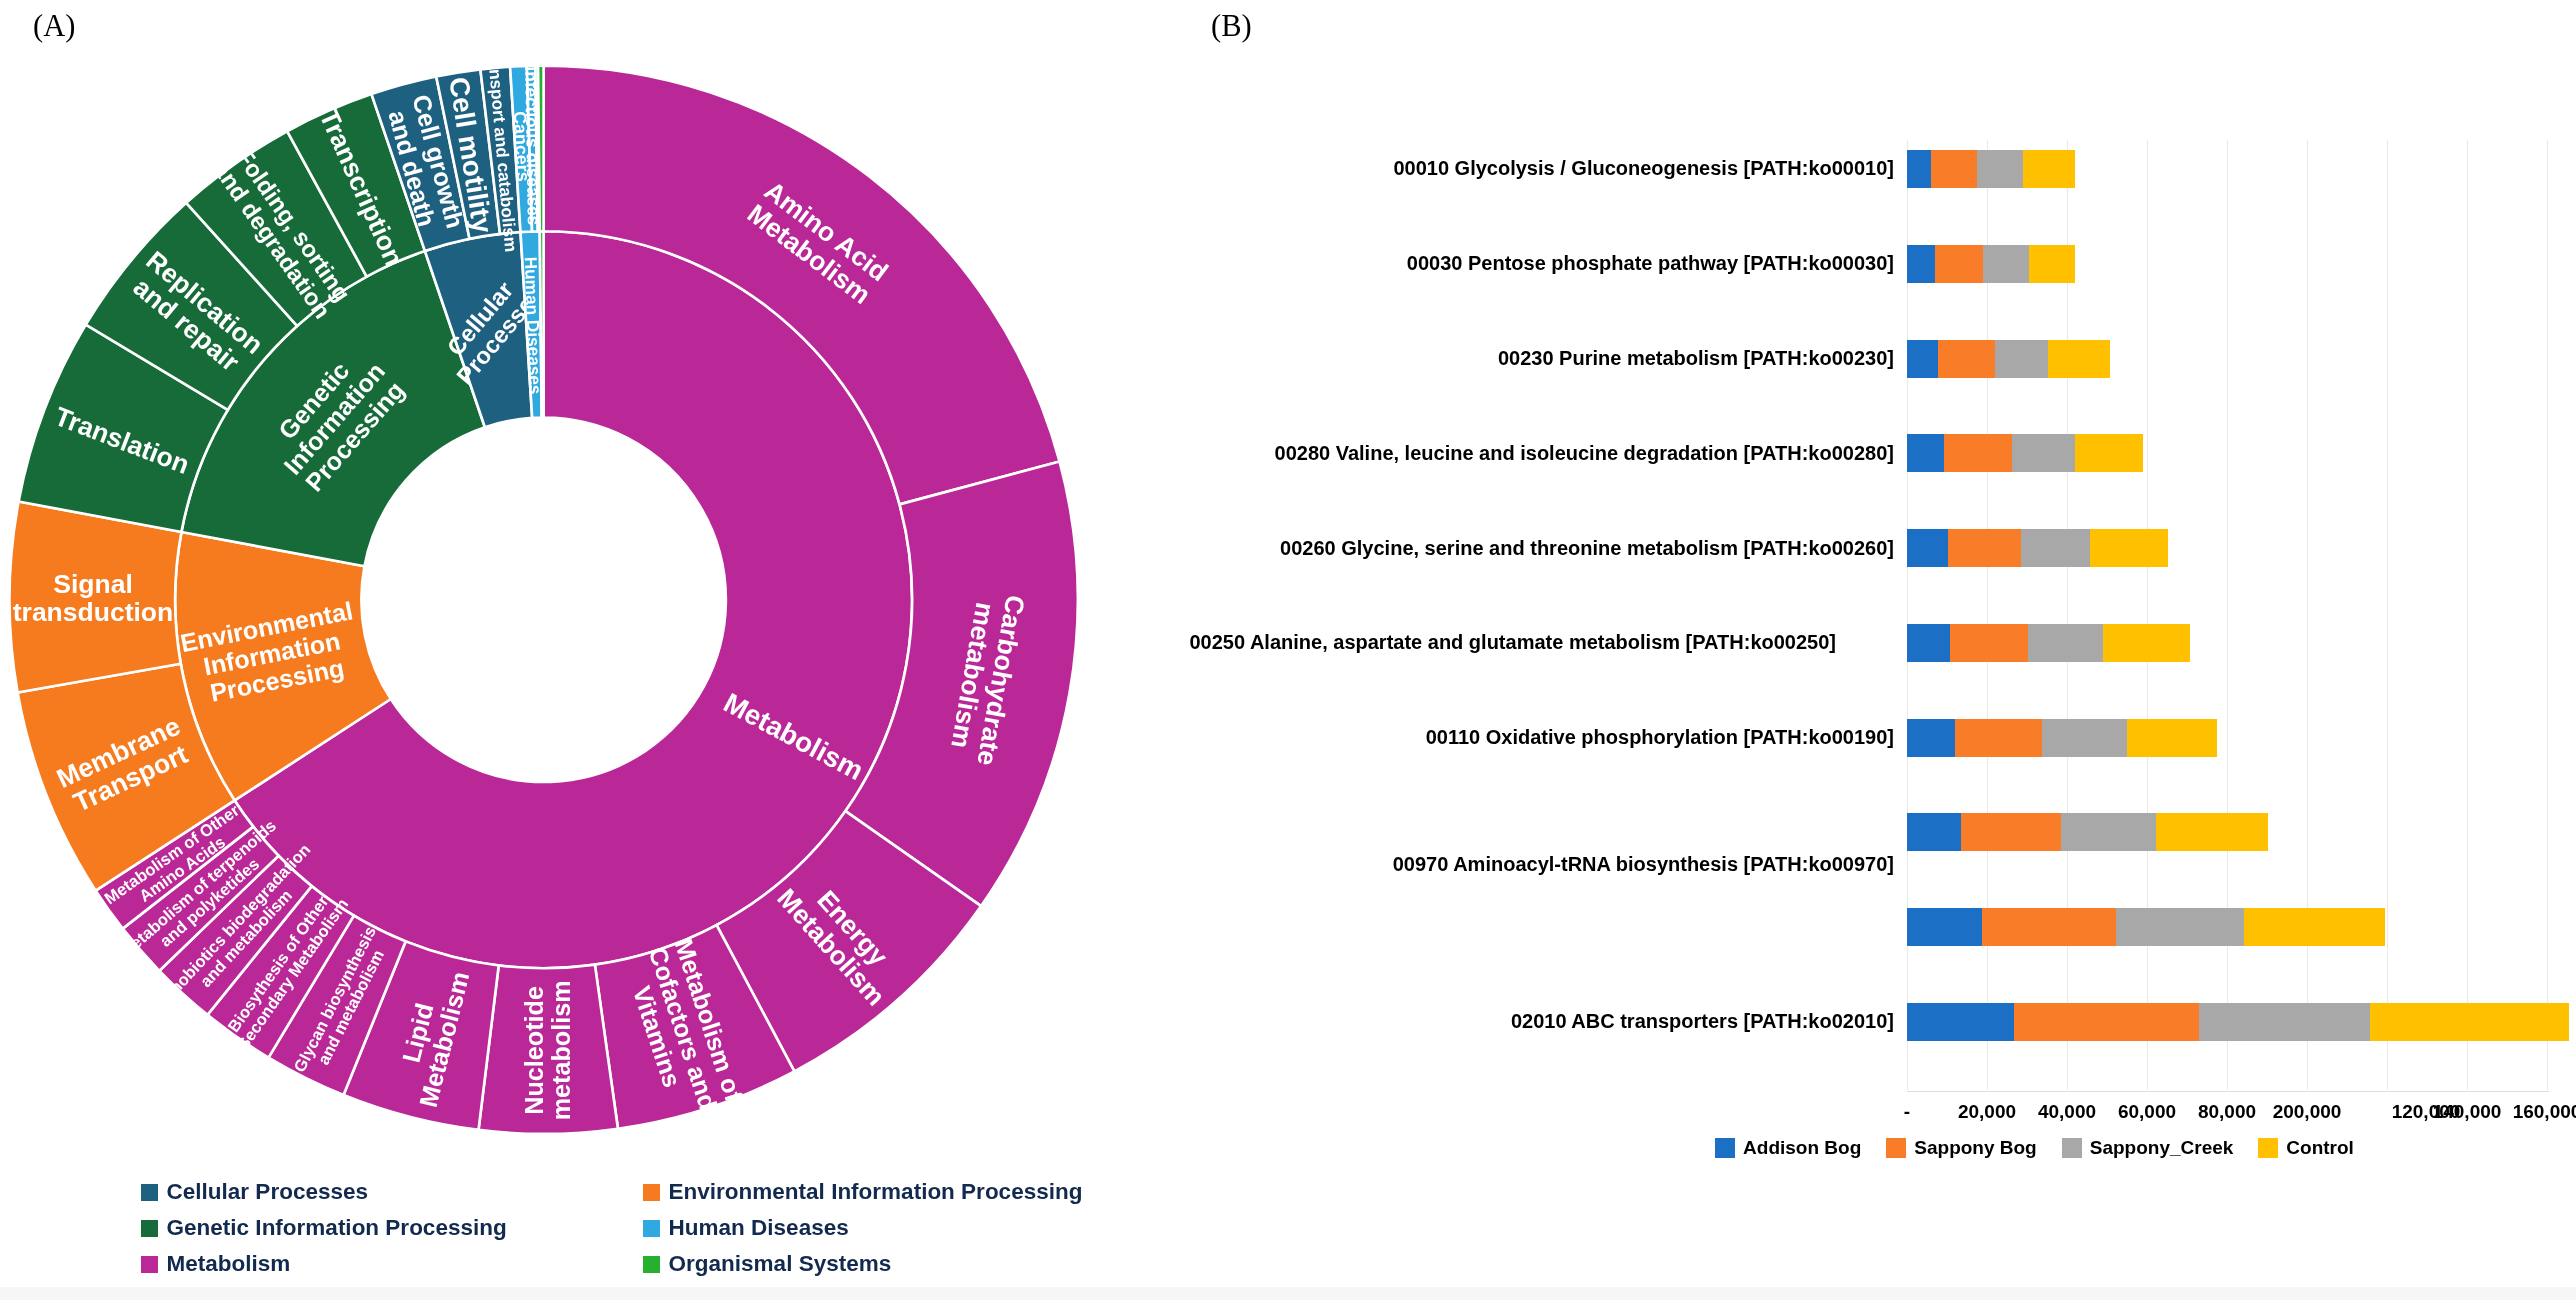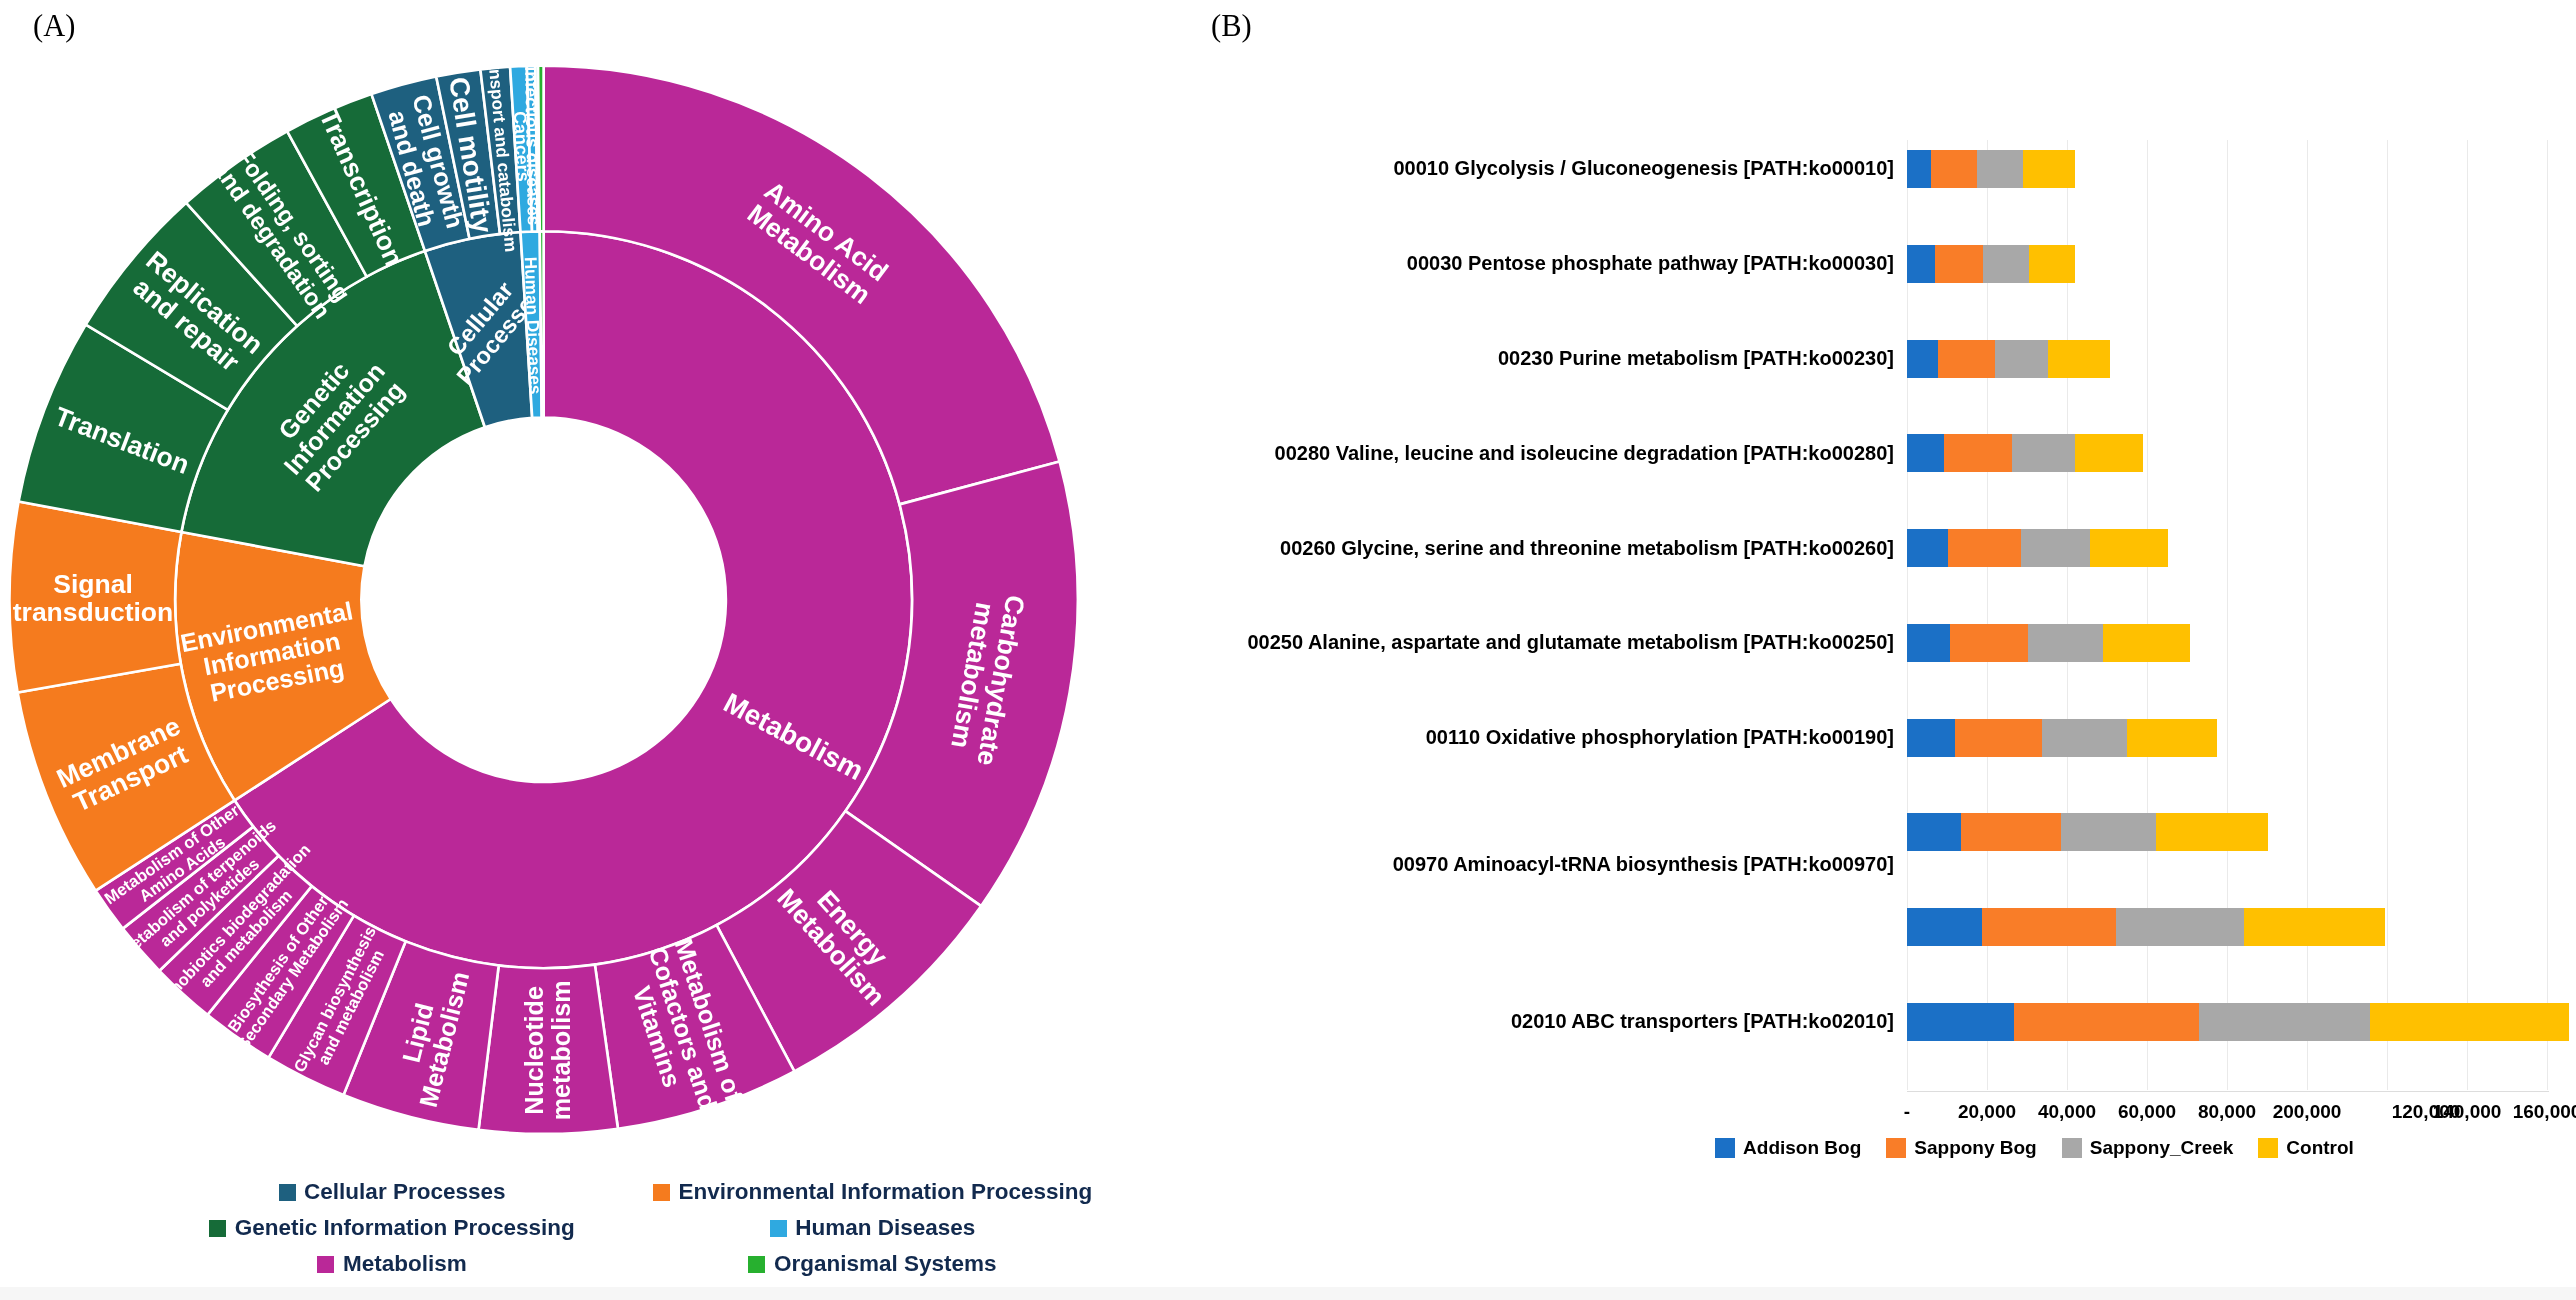--- a/index.html
+++ b/index.html
@@ -6,21 +6,21 @@
   body{width:2576px;height:1300px;position:relative;overflow:hidden;
        font-family:"Liberation Sans",sans-serif;}
   .panel-tag{position:absolute;font-family:"Liberation Serif",serif;
              font-size:30.5px;color:#000;}
   #tagA{left:33px;top:9.3px;}
   #tagB{left:1211px;top:9.3px;}
   #sunburst-wrap{position:absolute;left:0;top:0;width:1127px;height:1173px;}
   #legendA{position:absolute;left:141px;top:1174px;width:961px;
            display:grid;grid-template-columns:502px auto;grid-auto-rows:36px;
            align-items:center;}
-  .legA-item{display:flex;align-items:center;gap:8.6px;justify-content:center;}
+  .legA-item{display:flex;align-items:center;gap:8.6px;}
   .legA-swatch{width:17px;height:17px;flex:0 0 17px;}
   .legA-label{font-size:22.5px;font-weight:bold;color:#122A4E;white-space:nowrap;}
   #panelB{position:absolute;left:0;top:0;width:2576px;height:1300px;}
   .grid-line{position:absolute;width:1.3px;background:#EAEAEA;}
   .bar-row-label{position:absolute;font-size:20px;font-weight:bold;color:#000;
                  text-align:right;white-space:nowrap;display:flex;
                  align-items:center;justify-content:flex-end;}
   .bar-track{position:absolute;display:flex;}
   .bar-seg{height:100%;}
   .x-tick{position:absolute;font-size:19px;font-weight:bold;color:#000;
@@ -168,21 +168,21 @@
       <div class="bar-seg" style="width: 63px; background: rgb(168, 168, 168);"></div>
       <div class="bar-seg" style="width: 68px; background: rgb(255, 192, 0);"></div>
     </div>
     <div class="bar-row-label" style="left: 1246px; width: 648px; top: 522px; height: 53px;">00260 Glycine, serine and threonine metabolism [PATH:ko00260]</div>
     <div class="bar-track" style="left: 1907px; top: 529px; height: 38px;">
       <div class="bar-seg" style="width: 41px; background: rgb(27, 112, 198);"></div>
       <div class="bar-seg" style="width: 73px; background: rgb(249, 125, 40);"></div>
       <div class="bar-seg" style="width: 69px; background: rgb(168, 168, 168);"></div>
       <div class="bar-seg" style="width: 78px; background: rgb(255, 192, 0);"></div>
     </div>
-    <div class="bar-row-label" style="left: 1246px; width: 648px; top: 616px; height: 53px;">00250 Alanine, aspartate and glutamate metabolism [PATH:ko00250]</div>
+    <div class="bar-row-label" style="left: 1188px; width: 648px; top: 616px; height: 53px;">00250 Alanine, aspartate and glutamate metabolism [PATH:ko00250]</div>
     <div class="bar-track" style="left: 1907px; top: 624px; height: 38px;">
       <div class="bar-seg" style="width: 43px; background: rgb(27, 112, 198);"></div>
       <div class="bar-seg" style="width: 78px; background: rgb(249, 125, 40);"></div>
       <div class="bar-seg" style="width: 75px; background: rgb(168, 168, 168);"></div>
       <div class="bar-seg" style="width: 87px; background: rgb(255, 192, 0);"></div>
     </div>
     <div class="bar-row-label" style="left: 1246px; width: 648px; top: 711px; height: 53px;">00110 Oxidative phosphorylation [PATH:ko00190]</div>
     <div class="bar-track" style="left: 1907px; top: 719px; height: 38px;">
       <div class="bar-seg" style="width: 48px; background: rgb(27, 112, 198);"></div>
       <div class="bar-seg" style="width: 87px; background: rgb(249, 125, 40);"></div>

